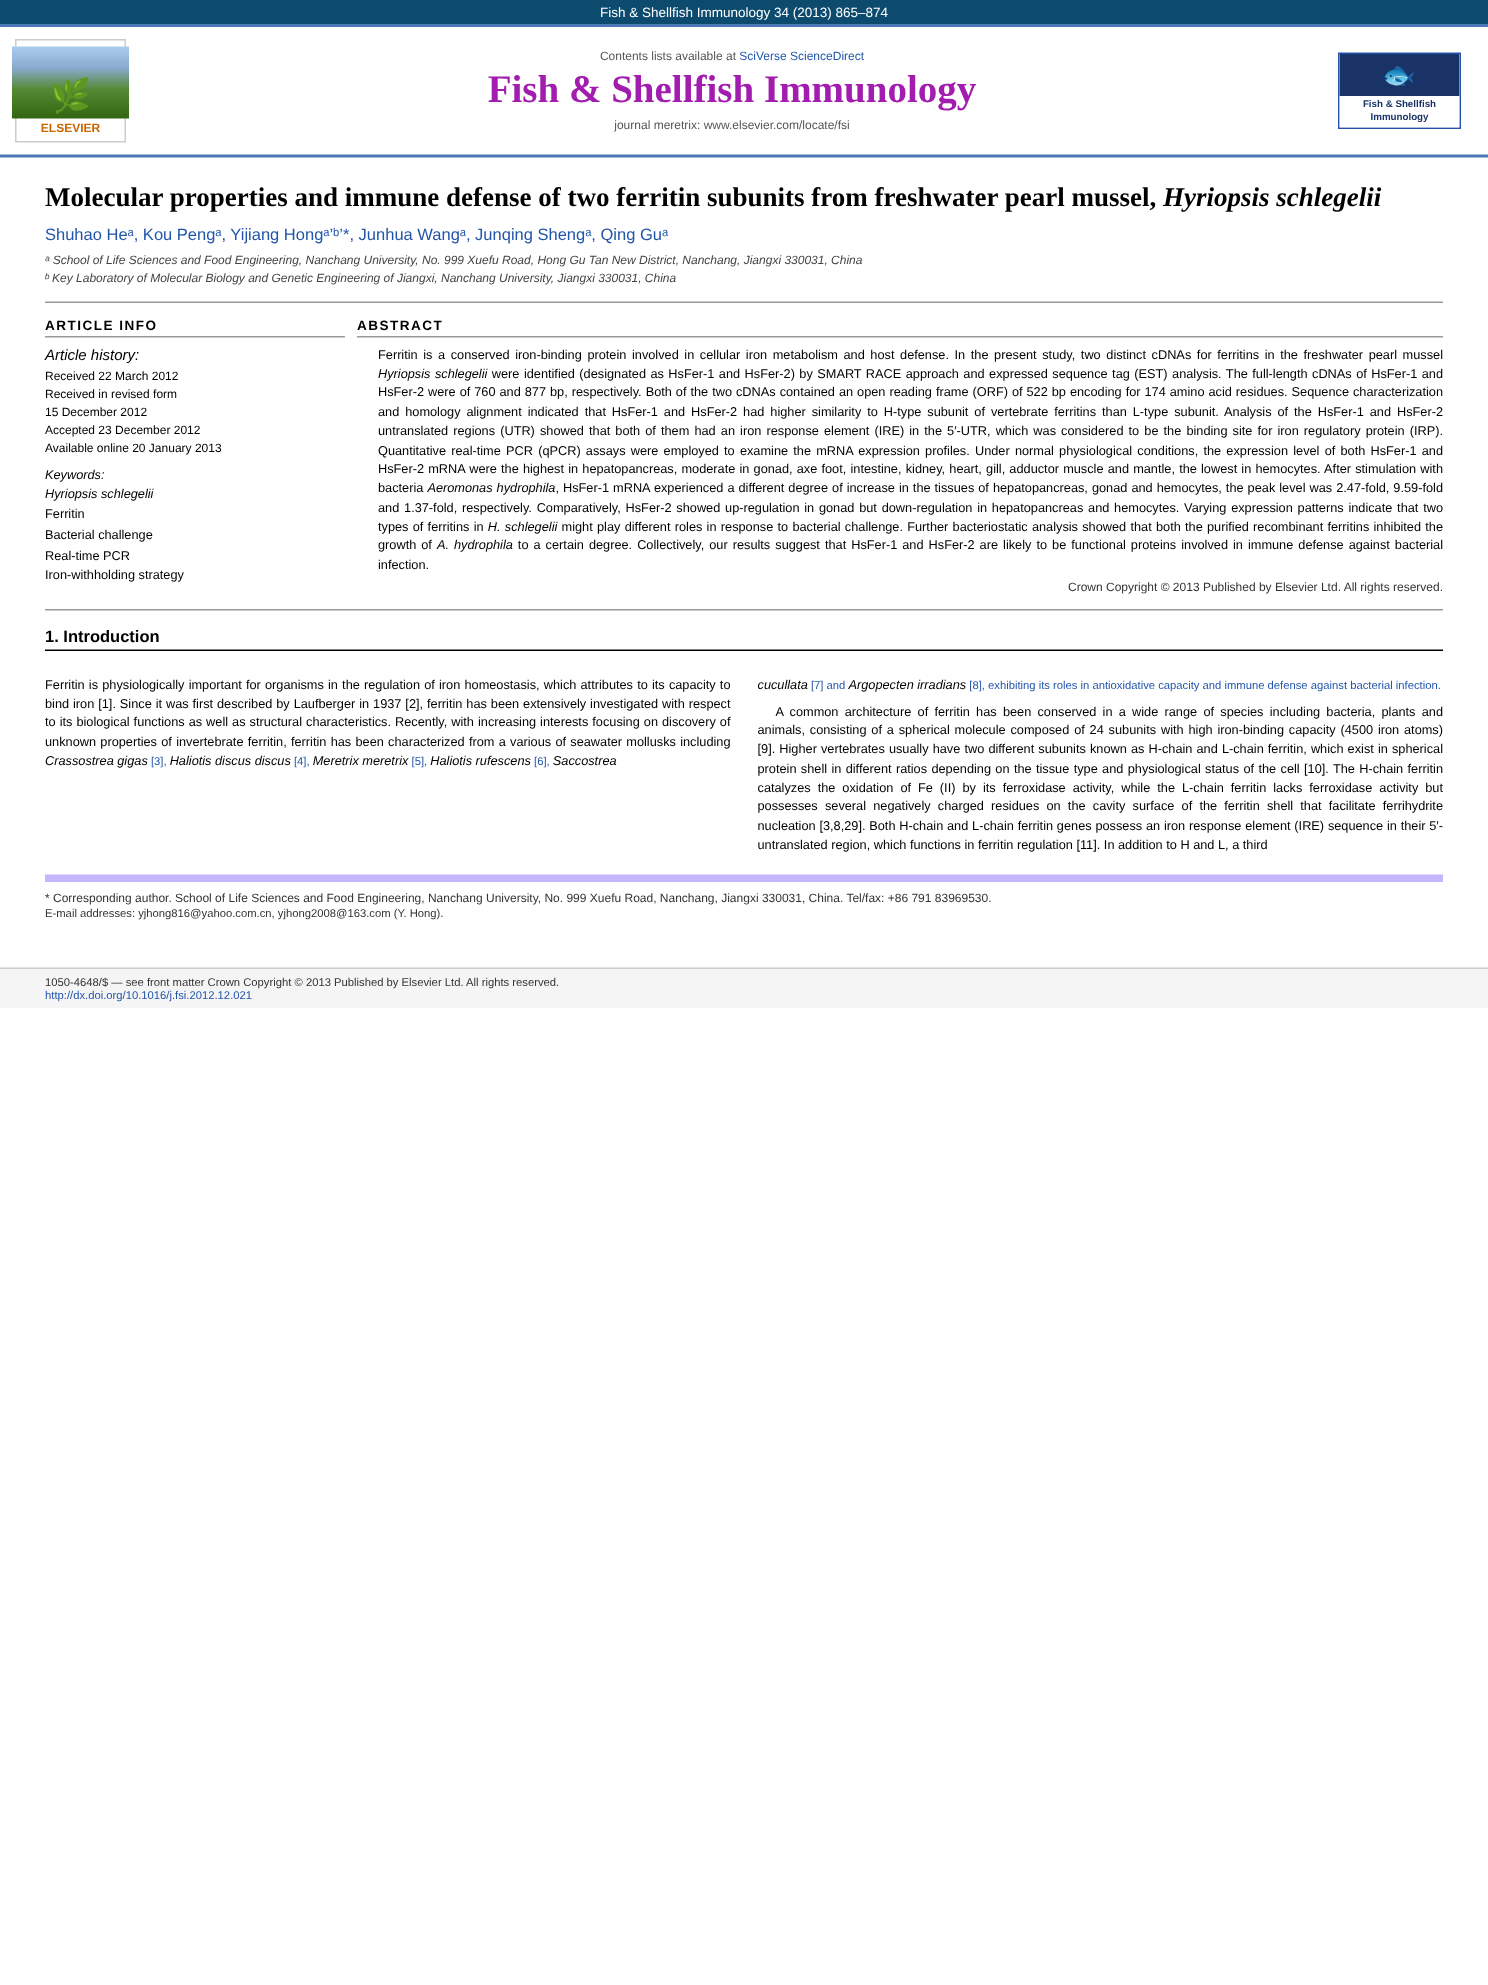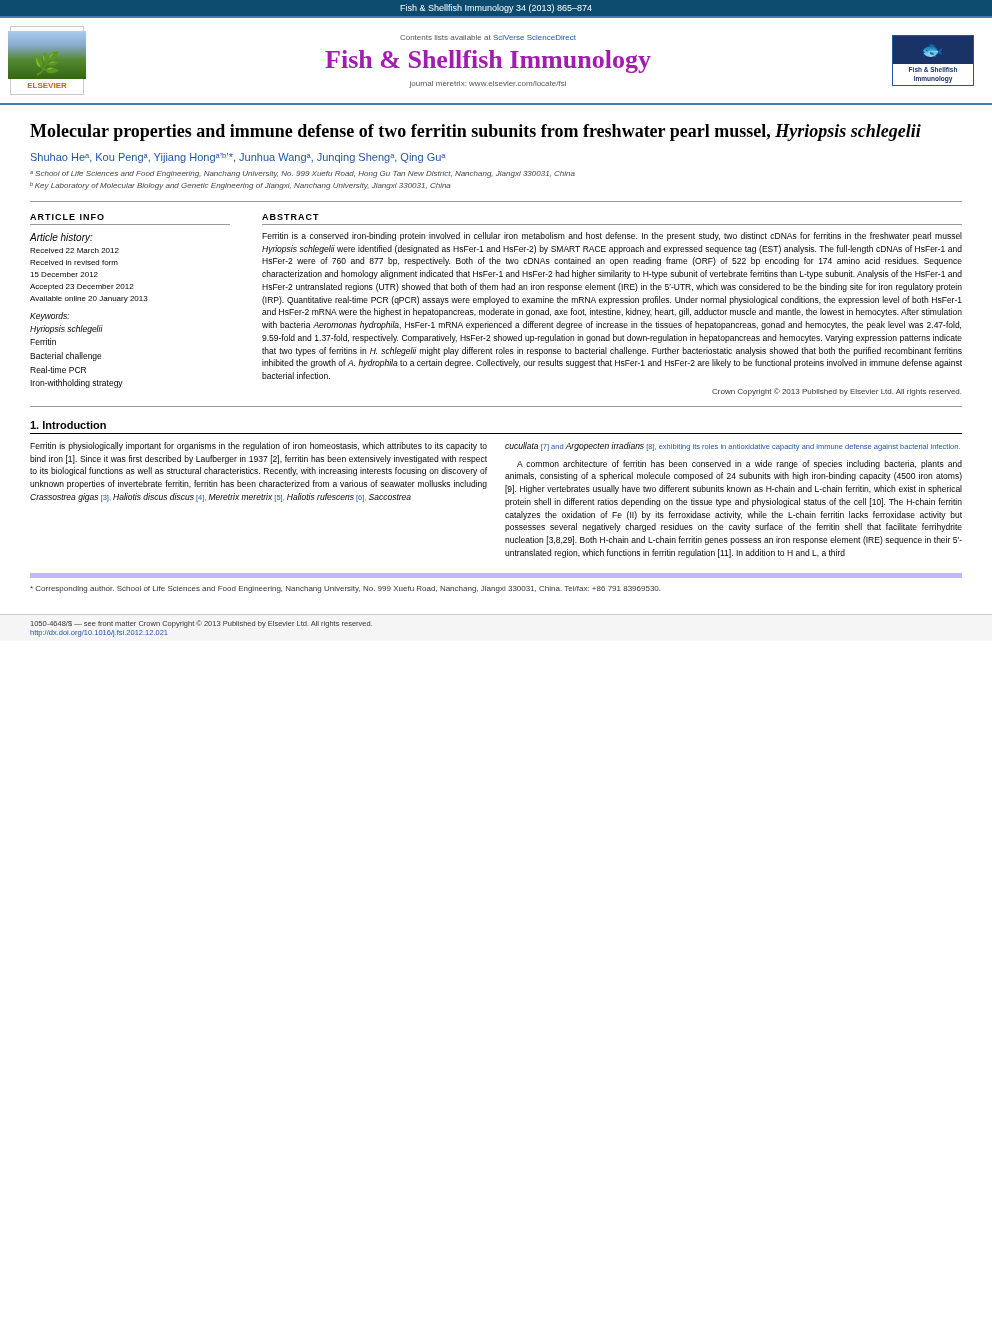--- a/index.html
+++ b/index.html
@@ -114,21 +114,21 @@
     }
     
     .section-divider {
       border: none;
       border-top: 1px solid #999;
       margin: 10px 0;
     }
     
     .two-col {
       display: flex;
-      gap: 32px;
+      gap: 8px;
       margin-top: 8px;
     }
     .col-left {
       width: 200px;
       flex-shrink: 0;
     }
     .col-right {
       flex: 1;
     }
     .section-label {
@@ -166,39 +166,40 @@
       font-family: Arial, sans-serif;
       line-height: 1.6;
       color: #000;
     }
     .abstract-text {
       font-size: 8.5px;
       font-family: Arial, sans-serif;
       line-height: 1.5;
       text-align: justify;
       color: #000;
+      margin-left: 14px;
     }
     .copyright-line {
       font-size: 8px;
       font-family: Arial, sans-serif;
       text-align: right;
       margin-top: 4px;
       color: #333;
     }
     
     .intro-section {
       margin-top: 12px;
     }
     .section-heading {
       font-size: 11px;
       font-weight: bold;
       font-family: Arial, sans-serif;
       border-bottom: 1px solid #000;
       padding-bottom: 2px;
-      margin-bottom: 6px;
+      margin-bottom: 16px;
     }
     .two-col-body {
       display: flex;
       gap: 18px;
     }
     .body-col {
       flex: 1;
       font-size: 8.5px;
       font-family: Arial, sans-serif;
       line-height: 1.5;
@@ -224,21 +225,21 @@
     .footnote-section .fn-star {
       font-size: 8px;
     }
     .bottom-bar {
       background: #f5f5f5;
       border-top: 1px solid #ccc;
       padding: 4px 30px;
       font-size: 7.5px;
       font-family: Arial, sans-serif;
       color: #333;
-      margin-top: 10px;
+      margin-top: 21px;
     }
     .bottom-bar a, .bottom-link {
       color: #2255aa;
       text-decoration: none;
     }
     .ref { color: #2255aa; font-size: 7.5px; }
     
     .plant-image {
       width: 78px;
       height: 48px;
@@ -385,20 +386,21 @@
           <p>
             <em>cucullata</em><span class="ref"> [7] and </span><em>Argopecten irradians</em><span class="ref"> [8], exhibiting its roles in antioxidative capacity and immune defense against bacterial infection.</span>
           </p>
           <p>A common architecture of ferritin has been conserved in a wide range of species including bacteria, plants and animals, consisting of a spherical molecule composed of 24 subunits with high iron-binding capacity (4500 iron atoms) [9]. Higher vertebrates usually have two different subunits known as H-chain and L-chain ferritin, which exist in spherical protein shell in different ratios depending on the tissue type and physiological status of the cell [10]. The H-chain ferritin catalyzes the oxidation of Fe (II) by its ferroxidase activity, while the L-chain ferritin lacks ferroxidase activity but possesses several negatively charged residues on the cavity surface of the ferritin shell that facilitate ferrihydrite nucleation [3,8,29]. Both H-chain and L-chain ferritin genes possess an iron response element (IRE) sequence in their 5′-untranslated region, which functions in ferritin regulation [11]. In addition to H and L, a third</p>
         </div>
       </div>
     </div>
 
     <div class="footnote-section">
       <div class="fn-star">* Corresponding author. School of Life Sciences and Food Engineering, Nanchang University, No. 999 Xuefu Road, Nanchang, Jiangxi 330031, China. Tel/fax: +86 791 83969530.</div>
+      <div>E-mail addresses: yjhong816@yahoo.com.cn, yjhong2008@163.com (Y. Hong).</div>
     </div>
 
   </div>
 
   <div class="bottom-bar">
     <div>1050-4648/$ — see front matter Crown Copyright © 2013 Published by Elsevier Ltd. All rights reserved.</div>
     <div><span class="bottom-link">http://dx.doi.org/10.1016/j.fsi.2012.12.021</span></div>
   </div>
 
 </div>

